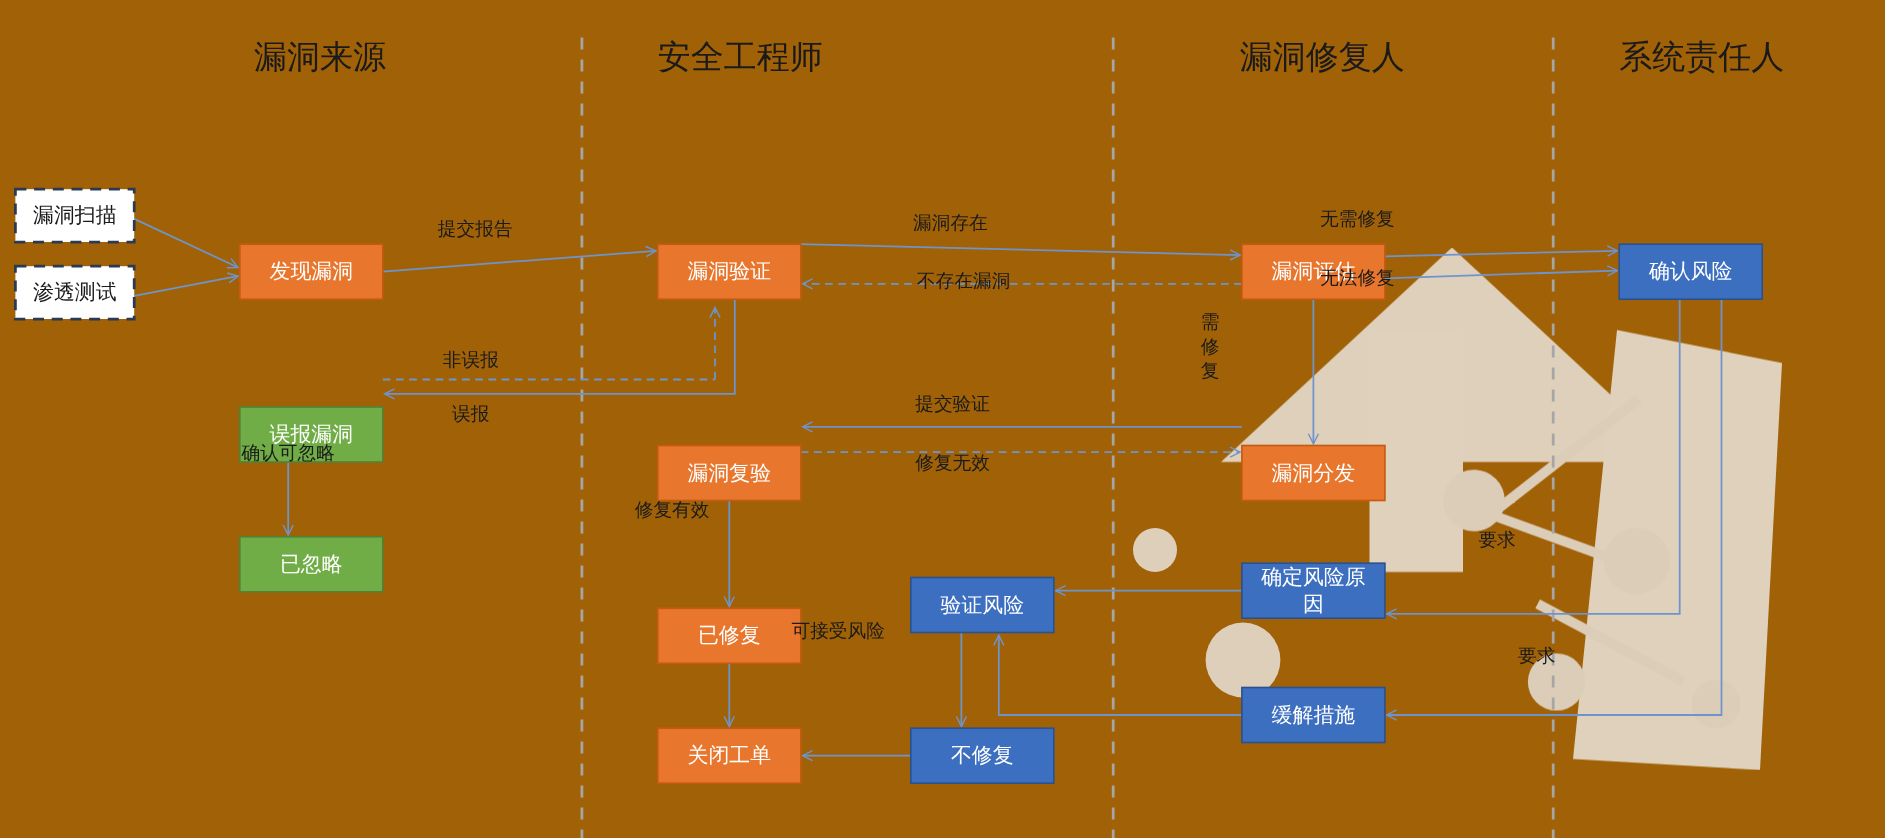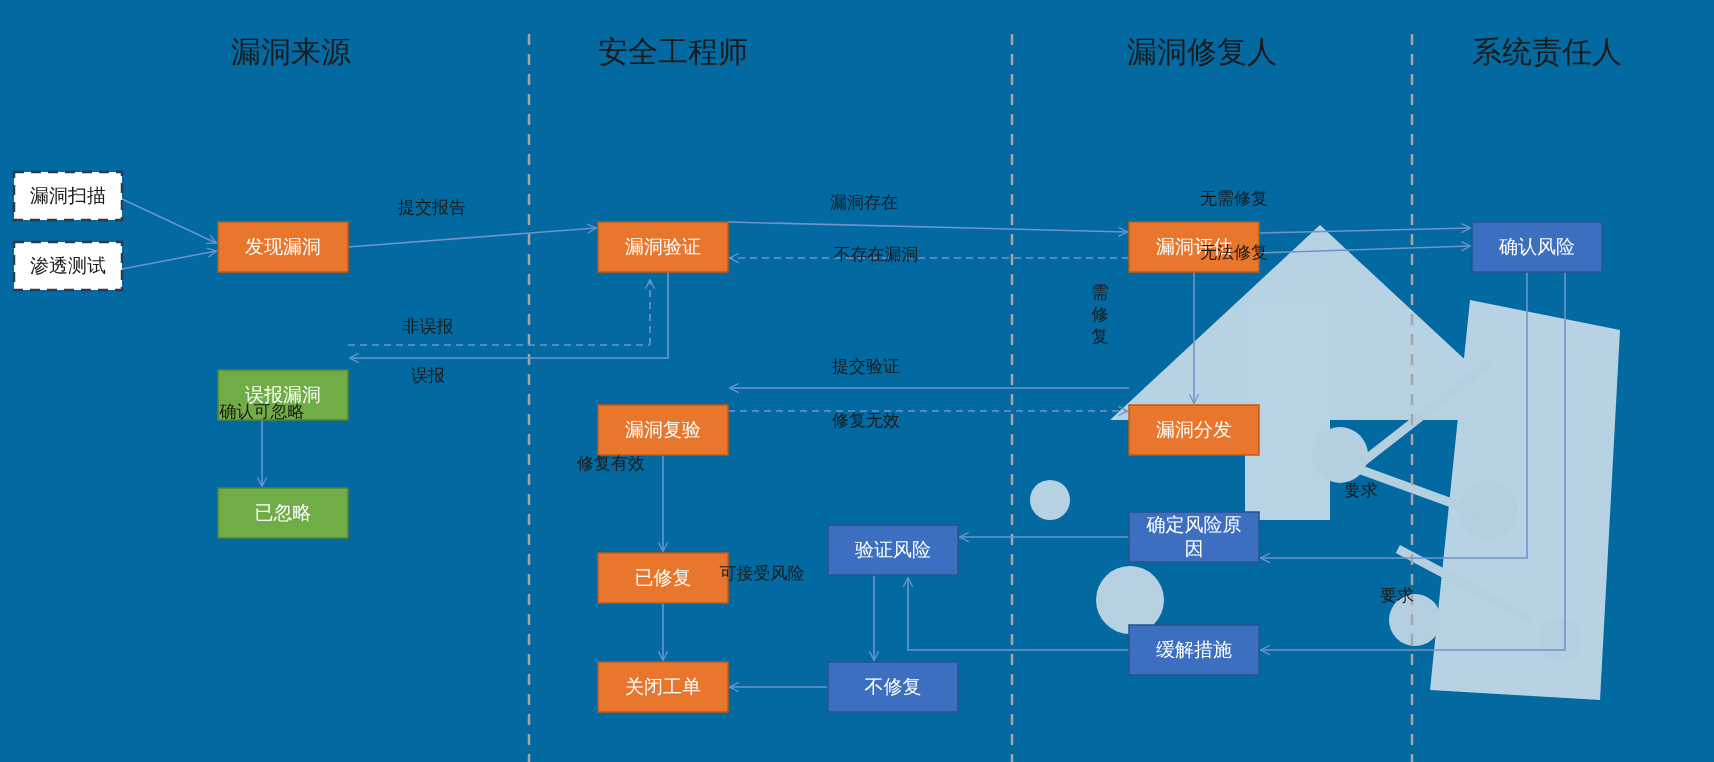--- a/index.html
+++ b/index.html
@@ -7,21 +7,21 @@
     padding: 0;
     background: #ffffff;
   }
   body {
     font-family: "Liberation Sans", "DejaVu Sans", sans-serif;
   }
   #stage {
     position: relative;
     width: 1714px;
     height: 762px;
-    background: #0369a1;
+    background: #a16207;
     overflow: hidden;
   }
   svg.flow {
     position: absolute;
     left: 0;
     top: 0;
     width: 1714px;
     height: 762px;
   }
   .lane-title {

